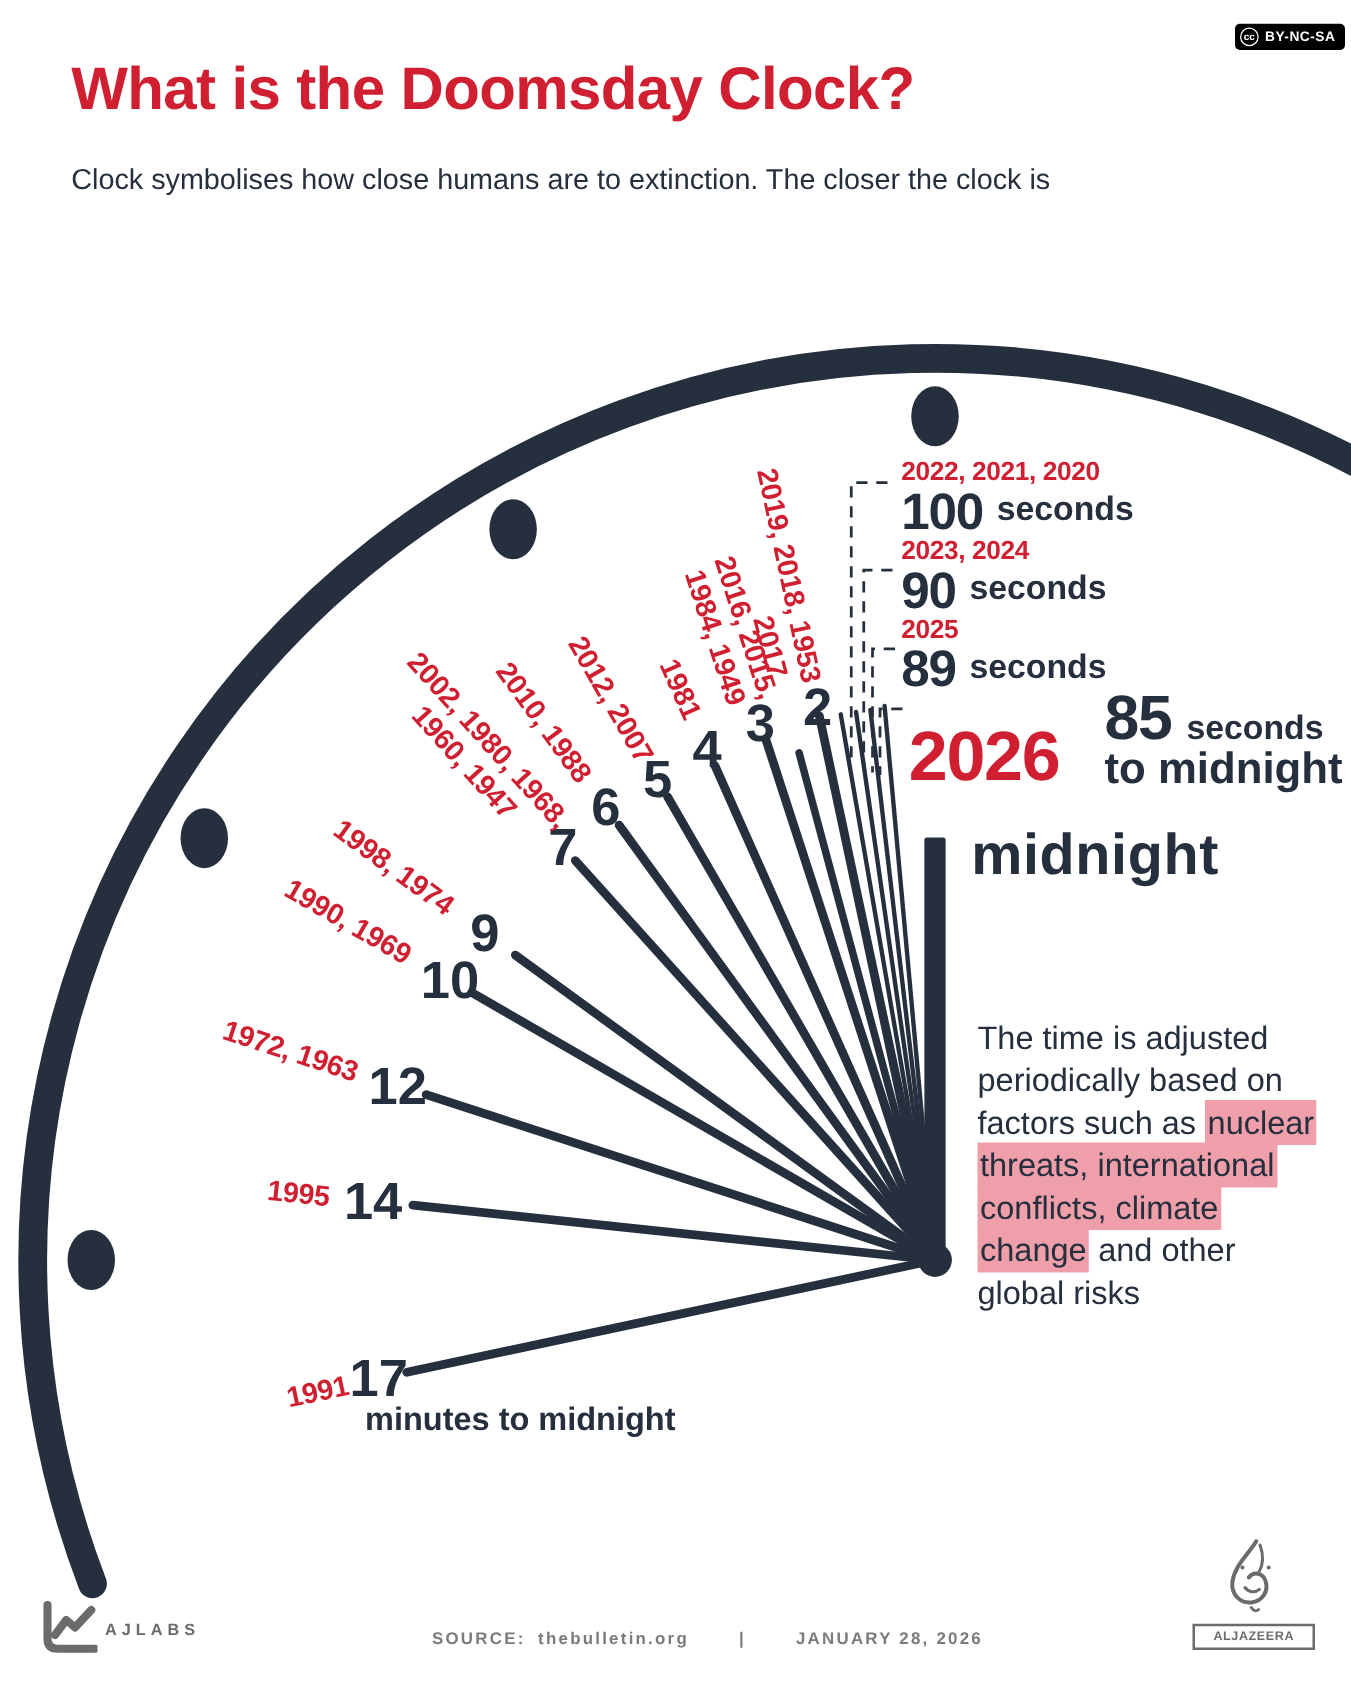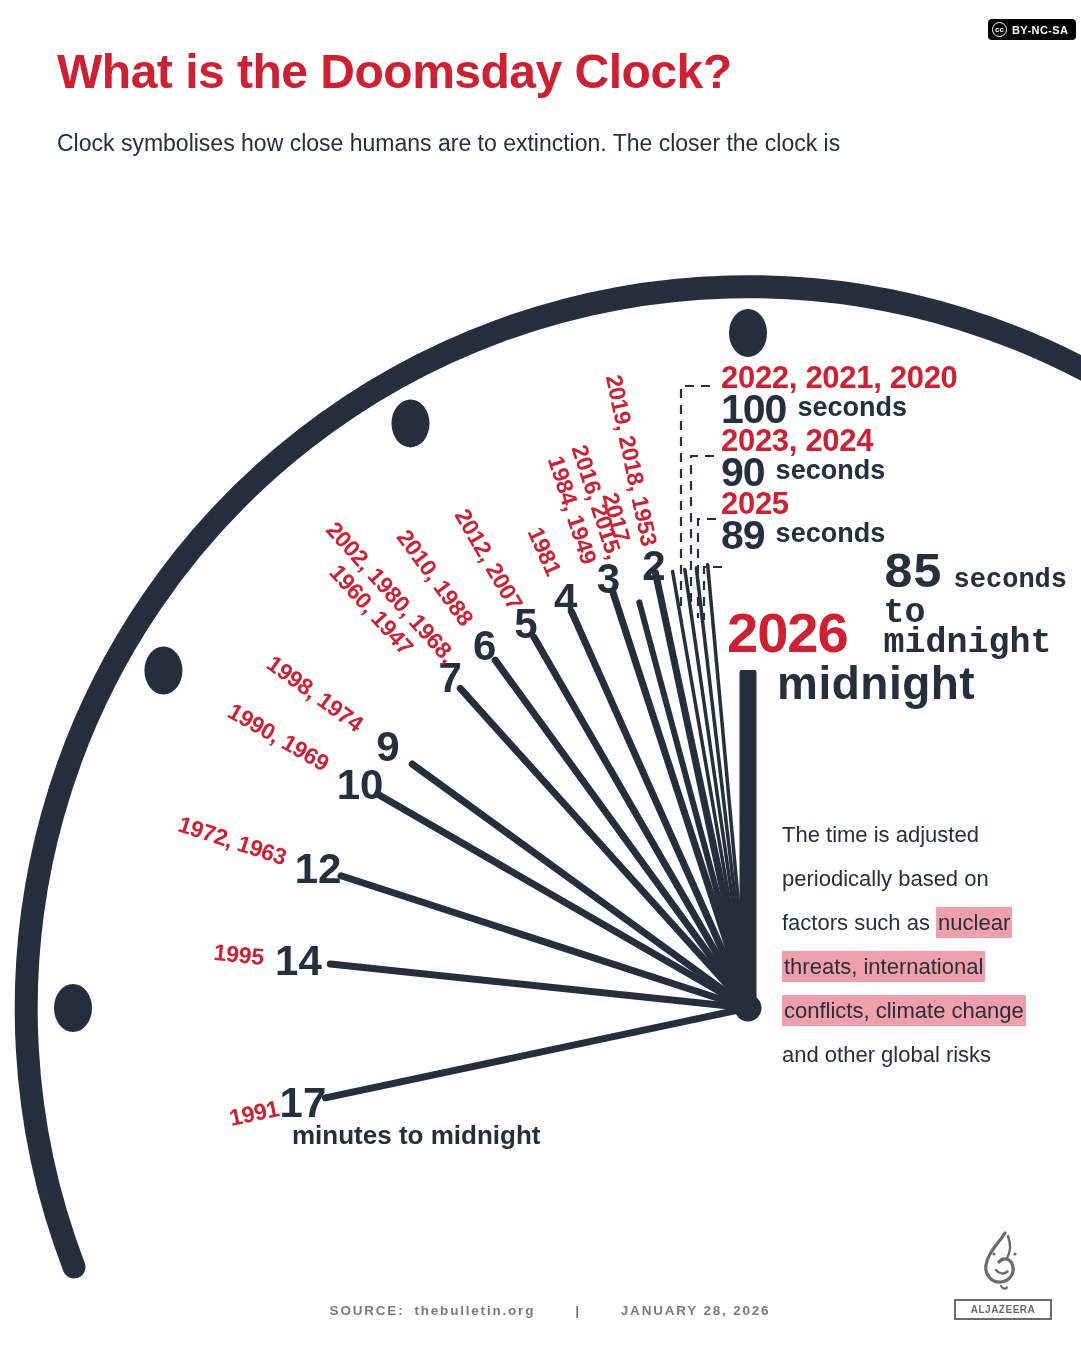--- a/index.html
+++ b/index.html
@@ -25,47 +25,47 @@
   .cc-text{color:#fff;font-size:11px;font-weight:700;letter-spacing:.4px;}
 
   
   .title{position:absolute;left:57px;top:46px;font-size:48px;font-weight:800;
     color:var(--red);letter-spacing:-.5px;line-height:52px;}
   .intro{position:absolute;left:57px;top:124px;font-size:23px;font-weight:500;
     color:var(--navy);line-height:38px;}
 
   
   .ann{position:absolute;left:721px;}
-  .ann-years{font-size:31px;font-weight:700;color:var(--red);line-height:24px;letter-spacing:-.3px;}
+  .ann-years{font-size:21px;font-weight:700;color:var(--red);line-height:24px;letter-spacing:-.3px;}
   .ann-val{display:flex;align-items:flex-start;gap:11px;margin-top:2px;}
   .ann-num{font-size:41px;font-weight:800;color:var(--navy);line-height:34px;letter-spacing:-1px;}
   .ann-unit{font-size:27px;font-weight:600;color:var(--navy);}
 
   .current{position:absolute;left:727px;top:549px;display:flex;gap:36px;align-items:flex-end;}
   .cur-year{font-size:56px;font-weight:800;color:var(--red);line-height:50px;letter-spacing:-1px;}
-  .cur-col{padding-top:3px;font-family:Liberation Mono, monospace;}
+  .cur-col{padding-top:3px;}
   .cur-row{display:flex;align-items:baseline;gap:12px;}
   .cur-num{font-size:50px;font-weight:800;color:var(--navy);line-height:44px;letter-spacing:-1px;}
   .cur-unit{font-size:27px;font-weight:600;color:var(--navy);}
   .cur-suffix{font-size:35px;font-weight:600;color:var(--navy);line-height:30px;margin-top:2px;}
 
   .midnight{position:absolute;left:777px;top:656px;font-size:46px;font-weight:600;
     color:var(--navy);letter-spacing:.5px;}
 
-  .note{position:absolute;left:782px;top:813px;width:272px;font-size:22px;font-weight:500;
-    line-height:44px;color:var(--navy);}
+  .note{position:absolute;left:782px;top:813px;width:272px;font-size:26px;font-weight:500;
+    line-height:34px;color:var(--navy);}
   .note .hl{background:var(--pink);padding:3px 2px;
     box-decoration-break:clone;-webkit-box-decoration-break:clone;}
 
   .mtm{position:absolute;left:292px;top:1120px;font-size:26px;font-weight:600;color:var(--navy);text-align:center;}
 
   
   .ajlabs{position:absolute;left:31px;top:1279px;display:flex;align-items:flex-start;gap:6px;}
   .ajlabs-text{font-size:13px;font-weight:700;letter-spacing:4px;color:var(--gray);margin-top:17px;}
-  .source-row{position:absolute;left:290px;top:1303px;width:520px;display:flex;
+  .source-row{position:absolute;left:306px;top:1303px;width:520px;display:flex;
     justify-content:center;align-items:center;gap:40px;font-size:13.5px;font-weight:700;
     letter-spacing:1.8px;color:var(--graytxt);}
   .source-pair{display:flex;gap:10px;}
   .aljazeera{position:absolute;left:954px;top:1230px;width:98px;text-align:center;color:var(--gray);}
   .aj-box{margin-top:3px;border:2.5px solid var(--gray);padding:3px 2px;font-size:10px;
     font-weight:800;letter-spacing:.5px;color:var(--gray);}
 </style>
 </head>
 <body>
 
@@ -168,20 +168,27 @@
       <div class="cur-suffix">to midnight</div>
     </span>
   </div>
 
   <div class="midnight">midnight</div>
 
   <div class="note" id="note"><span>The time is adjusted periodically based on factors such as </span><span class="hl">nuclear threats, international conflicts, climate change</span><span> and other global risks</span></div>
 
   <div class="mtm">minutes to midnight</div>
 
+  <div class="ajlabs">
+    <svg width="47" height="46" viewBox="0 0 47 46">
+      <path d="M7 5 V32 Q7 40 15 40 H45" fill="none" stroke="#6b6b6b" stroke-width="6.5" stroke-linecap="round" stroke-linejoin="round"></path>
+      <path d="M13 29 L22 17 L29 23 L42 9" fill="none" stroke="#6b6b6b" stroke-width="6.5" stroke-linecap="round" stroke-linejoin="round"></path>
+    </svg>
+    <span class="ajlabs-text">AJLABS</span>
+  </div>
 
   <div class="source-row">
     <span class="source-pair">
       <span>SOURCE:</span>
       <span>thebulletin.org</span>
     </span>
     <span>|</span>
     <span>JANUARY 28, 2026</span>
   </div>
 

